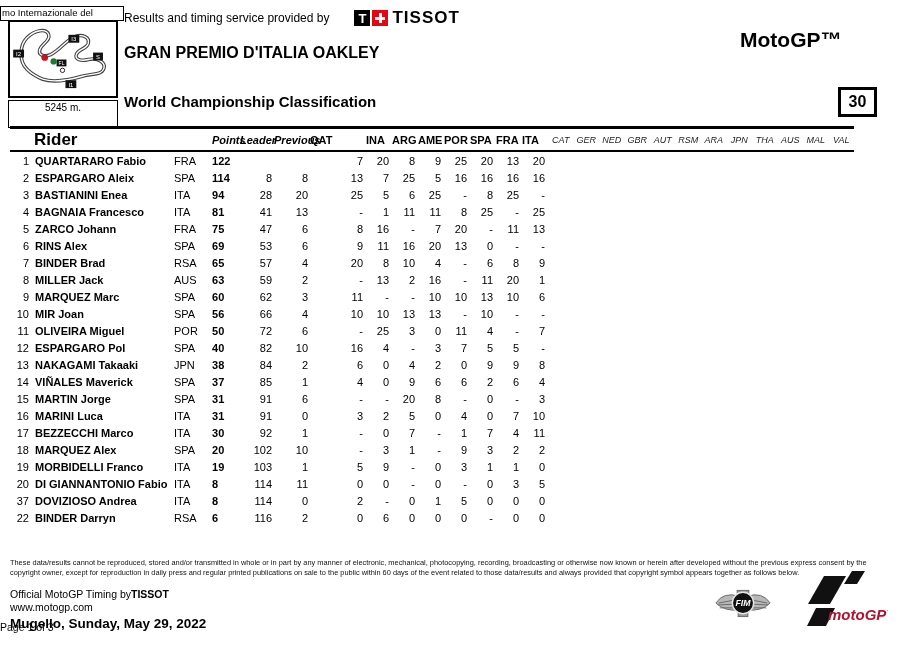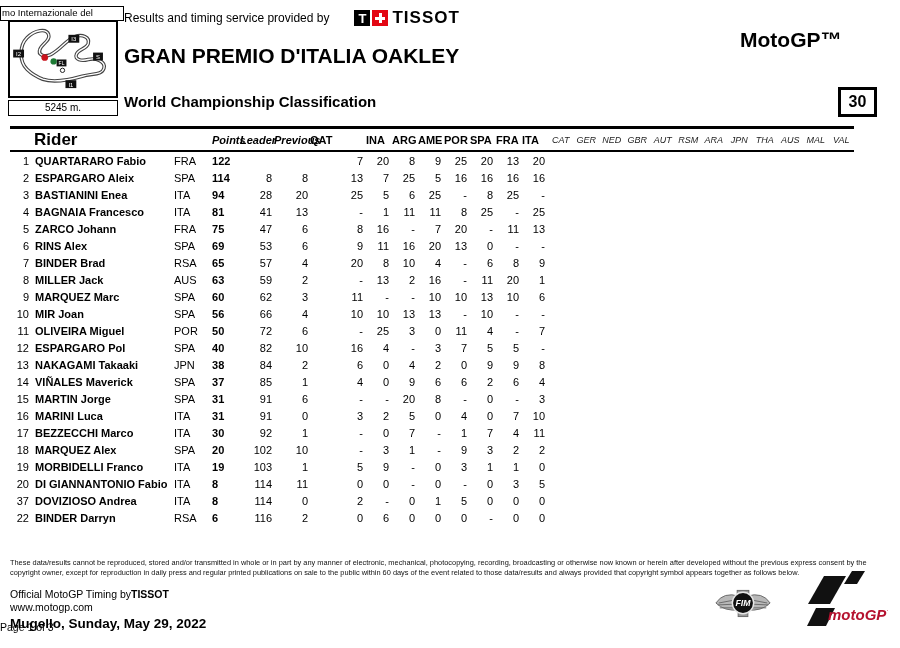--- a/index.html
+++ b/index.html
@@ -6,32 +6,32 @@
   body{
     width:900px;height:648px;background:#fff;position:relative;overflow:hidden;
     font-family:"Liberation Sans",sans-serif;color:#000;
     -webkit-font-smoothing:antialiased;
   }
   
   .trackbox{position:absolute;left:8px;top:6px;width:110px;height:104px}
   .circuit-label{position:absolute;left:-8px;top:0;width:124px;height:15px;border:1.5px solid #000;
     box-sizing:border-box;font-size:9.5px;line-height:12px;white-space:nowrap;overflow:hidden;padding-left:1px;background:#fff}
   .track-frame{position:absolute;left:0;top:14px;width:110px;height:78px;border:2.5px solid #000;box-sizing:border-box;background:#fff}
-  .length-box{position:absolute;left:0;top:94px;width:110px;height:16px;border:1.5px solid #000;box-sizing:border-box;
+  .length-box{position:absolute;left:0;top:94px;width:110px;height:28px;border:1.5px solid #000;box-sizing:border-box;
     font-size:10px;text-align:center;line-height:13px;background:#fff}
   .provider{position:absolute;left:124px;top:8px;display:flex;align-items:center;gap:21px}
   .provider-text{font-size:12px}
   .tissot-logo{display:flex;align-items:center;gap:2px;margin-left:4px}
   .sq{width:16px;height:16px;display:inline-flex;align-items:center;justify-content:center;position:relative}
   .sq.blk{background:#000;color:#fff;font-weight:700;font-size:13px}
   .sq.red{background:#e30613}
   .bar-h{position:absolute;left:3px;right:3px;top:6.5px;height:3px;background:#fff}
   .bar-v{position:absolute;top:3px;bottom:3px;left:6.5px;width:3px;background:#fff}
   .tissot-word{font-size:17px;font-weight:700;letter-spacing:1px;margin-left:2px}
-  .event-title{position:absolute;left:124px;top:44px;font-size:21px;font-weight:700}
+  .event-title{position:absolute;left:124px;top:44px;font-size:16px;font-weight:700}
   .class-name{position:absolute;left:740px;top:28px;font-size:21px;font-weight:700}
   .doc-title{position:absolute;left:124px;top:93px;font-size:15px;font-weight:700}
   .doc-number{position:absolute;left:838px;top:87px;width:33px;height:24px;border:3px solid #000;
     display:flex;align-items:center;justify-content:center;font-size:16px;font-weight:700;box-sizing:content-box;background:#fff}
   
   table.classification{position:absolute;left:10px;top:126px;width:844px;border-collapse:collapse;table-layout:fixed;
     border-top:3px solid #000}
   thead th{border-bottom:2px solid #000;height:21px;vertical-align:middle;padding:0;overflow:visible;white-space:nowrap}
   .th-rider{text-align:left;font-size:17px;font-weight:700;padding-left:24px}
   .th-stat{font-style:italic;font-size:11px;font-weight:700;text-align:right;padding-right:2px}

